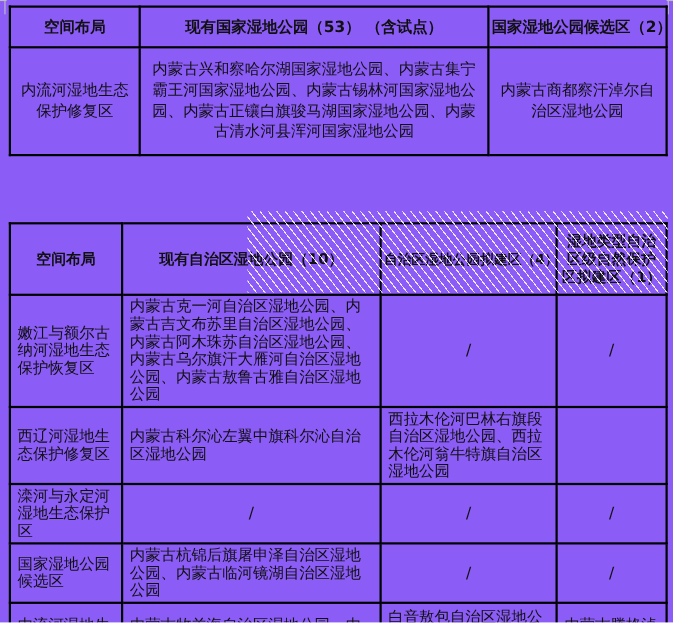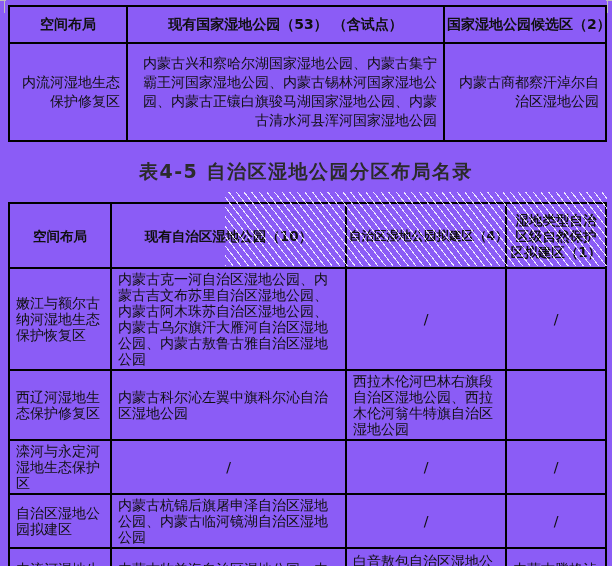--- a/index.html
+++ b/index.html
@@ -36,21 +36,21 @@
   }
   th{font-weight:bold;text-align:center;padding:2px 2px;}
 
   
   .t1{left:8px;top:5px;}
   .t1 .c0{width:118px;}
   .t1 .c1{width:317px;}
   .t1 .c2{width:162px;}
   .t1 tr.hr{height:37px;}
   .t1 tr.br{height:98px;}
-  .t1 td{line-height:19px;text-align:right;}
+  .t1 td{line-height:19px;text-align:center;}
   .t1 th.nowrap{white-space:nowrap;font-size:14px;}
 
   
   .caption{
     position:absolute;left:0;top:159px;width:612px;
     text-align:center;
     font-size:19px;font-weight:bold;
     letter-spacing:1.5px;
     color:#2b2b2b;
   }
@@ -104,21 +104,20 @@
       <th class="nowrap">国家湿地公园候选区（2）</th>
     </tr>
     <tr class="br">
       <td>内流河湿地生态保护修复区</td>
       <td>内蒙古兴和察哈尔湖国家湿地公园、内蒙古集宁霸王河国家湿地公园、内蒙古锡林河国家湿地公园、内蒙古正镶白旗骏马湖国家湿地公园、内蒙古清水河县浑河国家湿地公园</td>
       <td>内蒙古商都察汗淖尔自治区湿地公园</td>
     </tr>
   </tbody>
     </table>
 
-  <div class="caption">表4-5  自治区湿地公园分区布局名录</div>
 
   <table class="t2">
     <colgroup>
         <col class="c0">
         <col class="c1">
         <col class="c2">
         <col class="c3">
       </colgroup>
     <tbody>
         <tr class="r0">
@@ -139,21 +138,21 @@
       <td>西拉木伦河巴林右旗段自治区湿地公园、西拉木伦河翁牛特旗自治区湿地公园</td>
       <td class="slash"></td>
     </tr>
     <tr class="r3">
       <td>滦河与永定河湿地生态保护区</td>
       <td class="slash">/</td>
       <td class="slash">/</td>
       <td class="slash">/</td>
     </tr>
     <tr class="r4">
-      <td>自治区湿地公园拟建区</td>
+      <td>国家湿地公园候选区</td>
       <td>内蒙古杭锦后旗屠申泽自治区湿地公园、内蒙古临河镜湖自治区湿地公园</td>
       <td class="slash">/</td>
       <td class="slash">/</td>
     </tr>
     <tr class="r5">
       <td>内流河湿地生态保护修复区</td>
       <td>内蒙古牧羊海自治区湿地公园、内蒙古商都察汗淖尔自治区湿地公园</td>
       <td>白音敖包自治区湿地公园、乌拉特后旗查干高勒自治区湿地公园</td>
       <td>内蒙古腾格淖尔自然保护区</td>
     </tr>

